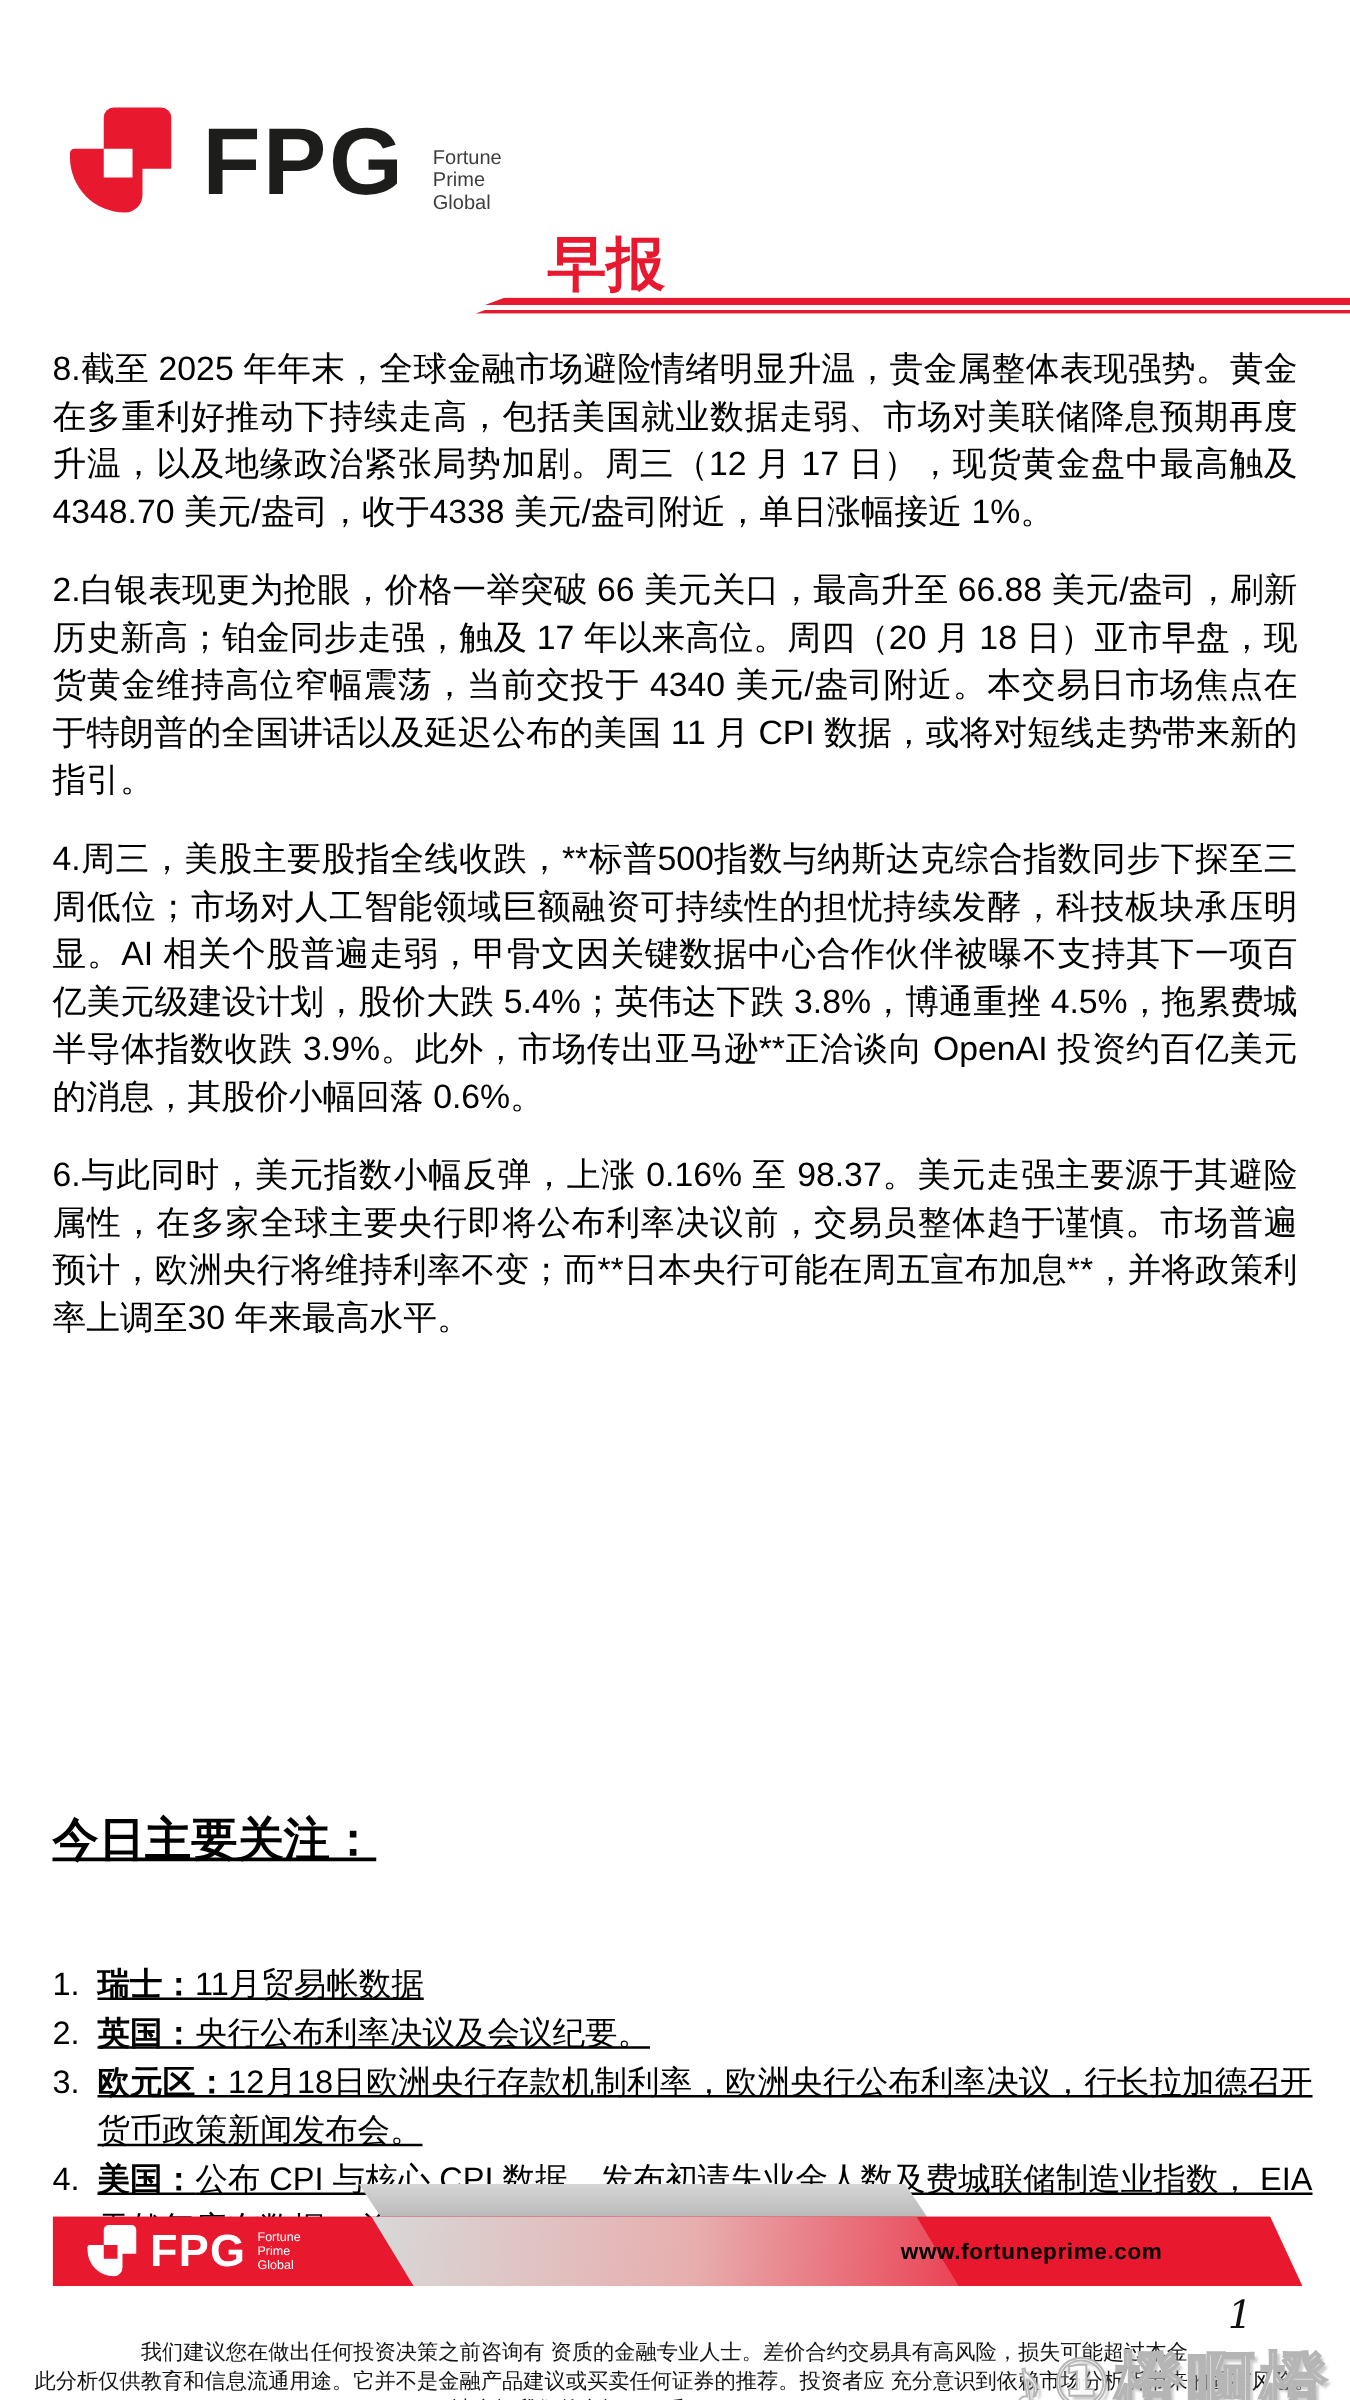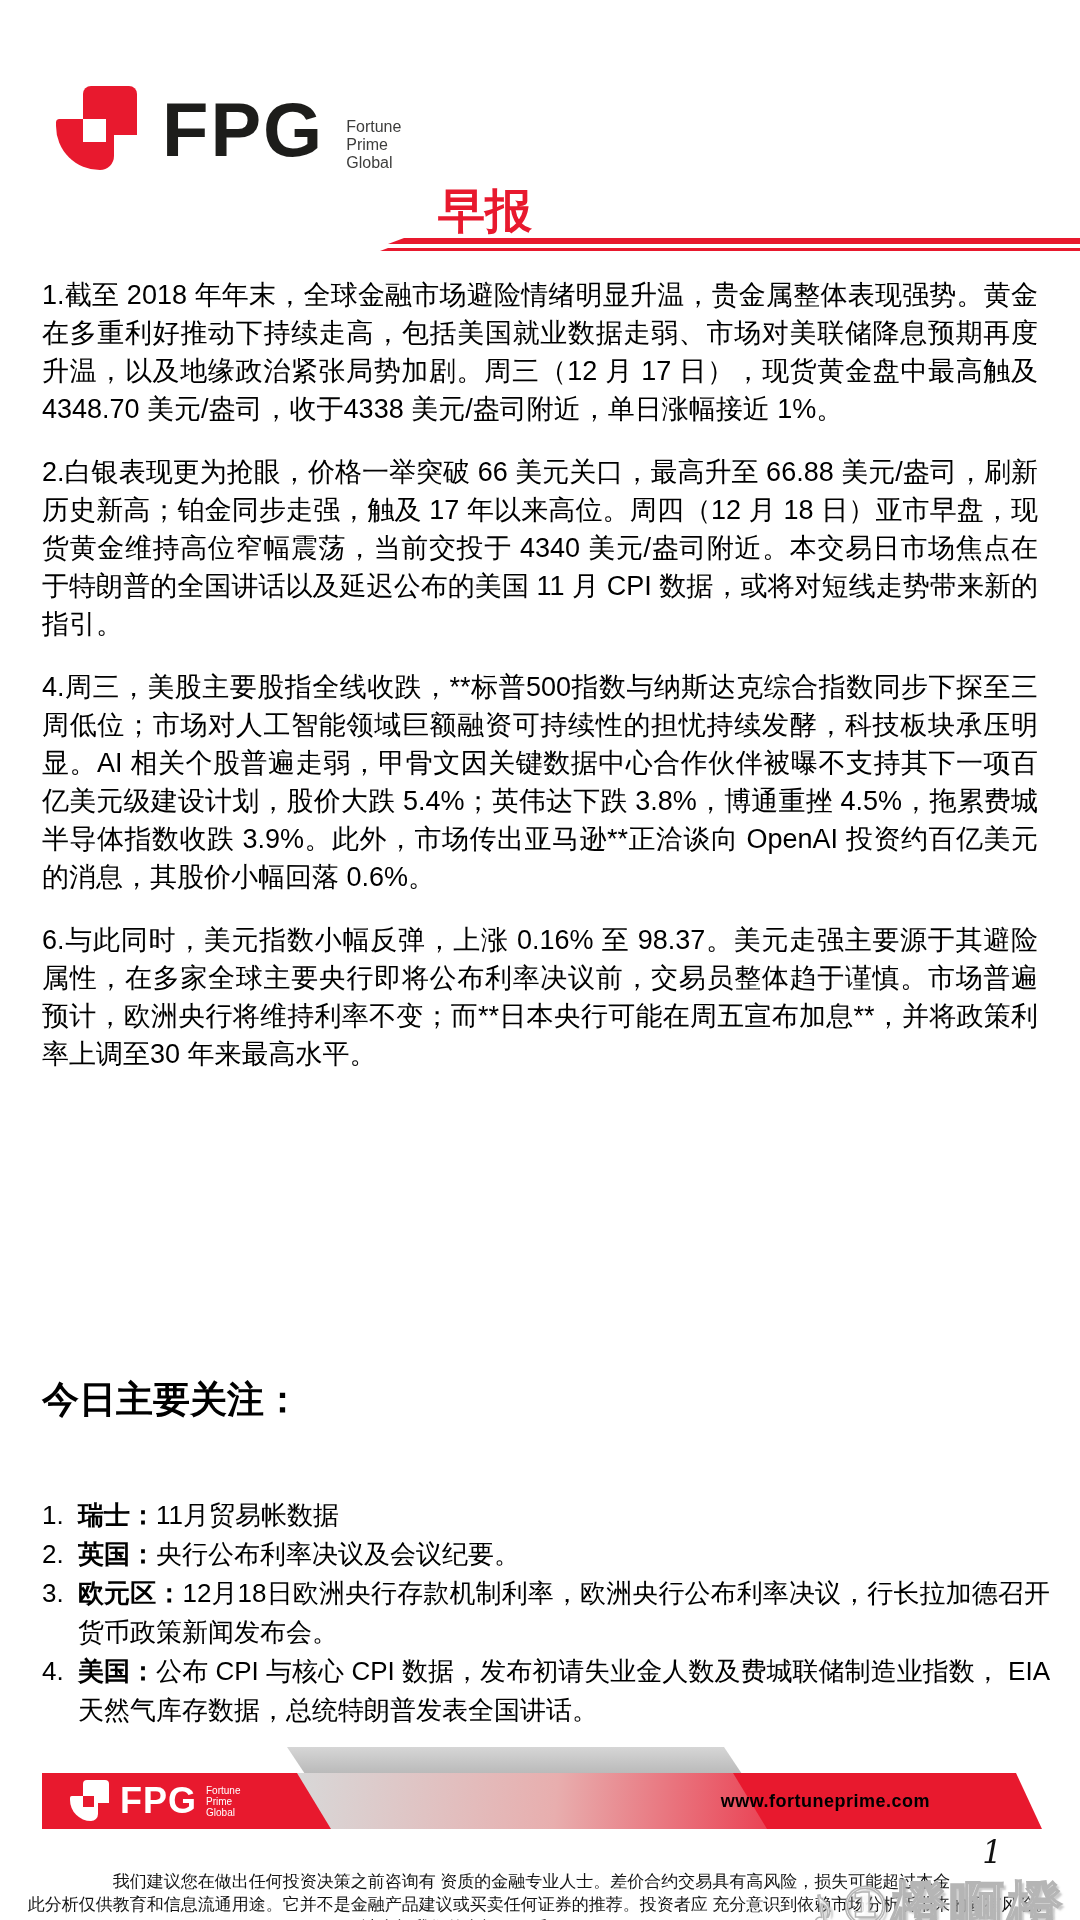--- a/index.html
+++ b/index.html
@@ -27,21 +27,21 @@
     border-radius:26px;clip-path:polygon(0 0,100% 0,calc(100% - 30px) 100%,0 100%);
     color:#fff;font-size:44px;font-weight:700;line-height:59px;padding-left:36px;box-sizing:border-box;letter-spacing:1px;
   }
   .report-label{position:absolute;left:438px;top:144px;font-size:47px;font-weight:700;color:var(--brand-red);}
   .rule-thick{position:absolute;left:388px;right:0;top:202px;height:6px;background:var(--brand-red);clip-path:polygon(16px 0,100% 0,100% 100%,0 100%);}
   .rule-thin{position:absolute;left:380px;right:0;top:212px;height:3px;background:var(--brand-red);clip-path:polygon(8px 0,100% 0,100% 100%,0 100%);}
   
   .briefing{position:absolute;left:42px;right:42px;top:240px;}
   .briefing p{font-size:27px;line-height:38px;margin:0 0 25px 0;text-align:justify;color:var(--text-black);}
   
-  .focus{position:absolute;left:42px;right:30px;top:1340px;}
+  .focus{position:absolute;left:42px;right:30px;top:1412px;text-decoration:underline;}
   .focus h2{font-size:37px;line-height:48px;font-weight:700;margin:0;color:var(--text-black);}
   .focus ol{list-style:none;margin:72px 0 0 0;padding:0;font-size:26px;line-height:39px;}
   .focus-item{position:relative;padding-left:36px;text-align:justify;}
   .focus-num{position:absolute;left:0;top:0;}
   .focus-country{font-weight:700;}
   
   .gray-strip{position:absolute;left:287px;top:1711px;width:455px;height:27px;
     background:linear-gradient(#d6d6d6,#b9b9b9);
     clip-path:polygon(0 0,calc(100% - 18px) 0,100% 100%,18px 100%);}
   .red-banner{position:absolute;left:42px;top:1737px;width:1000px;height:56px;background:var(--brand-red);
@@ -83,22 +83,22 @@
       <div>Prime</div>
       <div>Global</div>
     </div>
   </div>
 
   <div class="report-label">早报</div>
   <div class="rule-thick"></div>
   <div class="rule-thin"></div>
 
   <main class="briefing">
-    <p>1.截至 2018 年年末，全球金融市场避险情绪明显升温，贵金属整体表现强势。黄金在多重利好推动下持续走高，包括美国就业数据走弱、市场对美联储降息预期再度升温，以及地缘政治紧张局势加剧。周三（12 月 17 日），现货黄金盘中最高触及 4348.70 美元/盎司，收于4338 美元/盎司附近，单日涨幅接近 1%。</p>
-    <p>2.白银表现更为抢眼，价格一举突破 66 美元关口，最高升至 66.88 美元/盎司，刷新历史新高；铂金同步走强，触及 17 年以来高位。周四（12 月 18 日）亚市早盘，现货黄金维持高位窄幅震荡，当前交投于 4340 美元/盎司附近。本交易日市场焦点在于特朗普的全国讲话以及延迟公布的美国 11 月 CPI 数据，或将对短线走势带来新的指引。</p>
+    <p>8.截至 2025 年年末，全球金融市场避险情绪明显升温，贵金属整体表现强势。黄金在多重利好推动下持续走高，包括美国就业数据走弱、市场对美联储降息预期再度升温，以及地缘政治紧张局势加剧。周三（12 月 17 日），现货黄金盘中最高触及 4348.70 美元/盎司，收于4338 美元/盎司附近，单日涨幅接近 1%。</p>
+    <p>2.白银表现更为抢眼，价格一举突破 66 美元关口，最高升至 66.88 美元/盎司，刷新历史新高；铂金同步走强，触及 17 年以来高位。周四（20 月 18 日）亚市早盘，现货黄金维持高位窄幅震荡，当前交投于 4340 美元/盎司附近。本交易日市场焦点在于特朗普的全国讲话以及延迟公布的美国 11 月 CPI 数据，或将对短线走势带来新的指引。</p>
     <p>4.周三，美股主要股指全线收跌，**标普500指数与纳斯达克综合指数同步下探至三周低位；市场对人工智能领域巨额融资可持续性的担忧持续发酵，科技板块承压明显。AI 相关个股普遍走弱，甲骨文因关键数据中心合作伙伴被曝不支持其下一项百亿美元级建设计划，股价大跌 5.4%；英伟达下跌 3.8%，博通重挫 4.5%，拖累费城半导体指数收跌 3.9%。此外，市场传出亚马逊**正洽谈向 OpenAI 投资约百亿美元的消息，其股价小幅回落 0.6%。</p>
     <p>6.与此同时，美元指数小幅反弹，上涨 0.16% 至 98.37。美元走强主要源于其避险属性，在多家全球主要央行即将公布利率决议前，交易员整体趋于谨慎。市场普遍预计，欧洲央行将维持利率不变；而**日本央行可能在周五宣布加息**，并将政策利率上调至30 年来最高水平。</p>
   </main>
 
   <section class="focus">
     <h2>今日主要关注：</h2>
     <ol>
       <li class="focus-item">
         <span class="focus-num">1.</span><span class="focus-country">瑞士：</span><span>11月贸易帐数据</span>
       </li>

